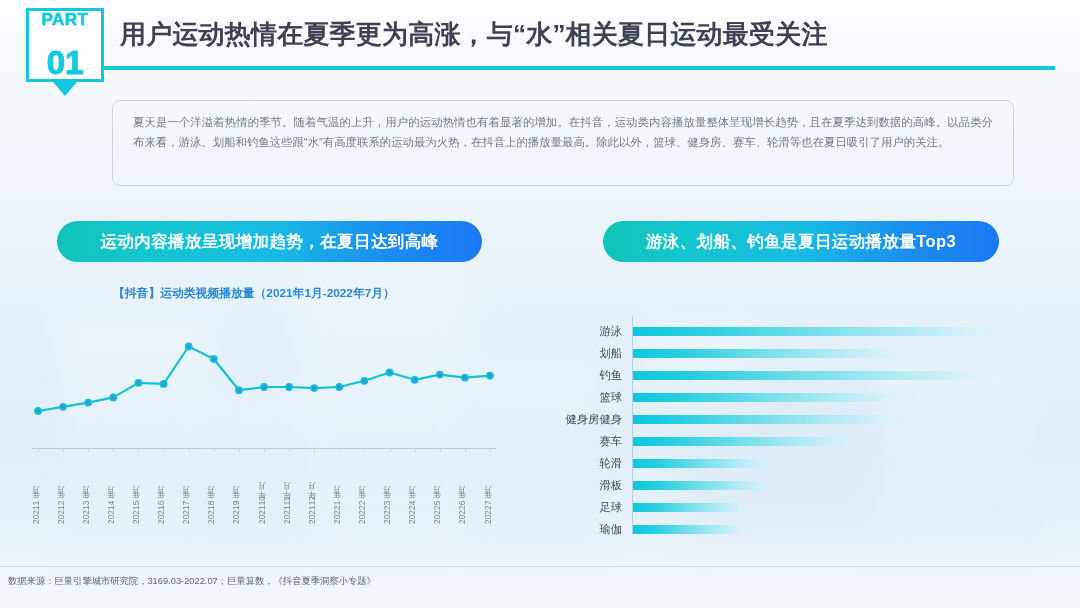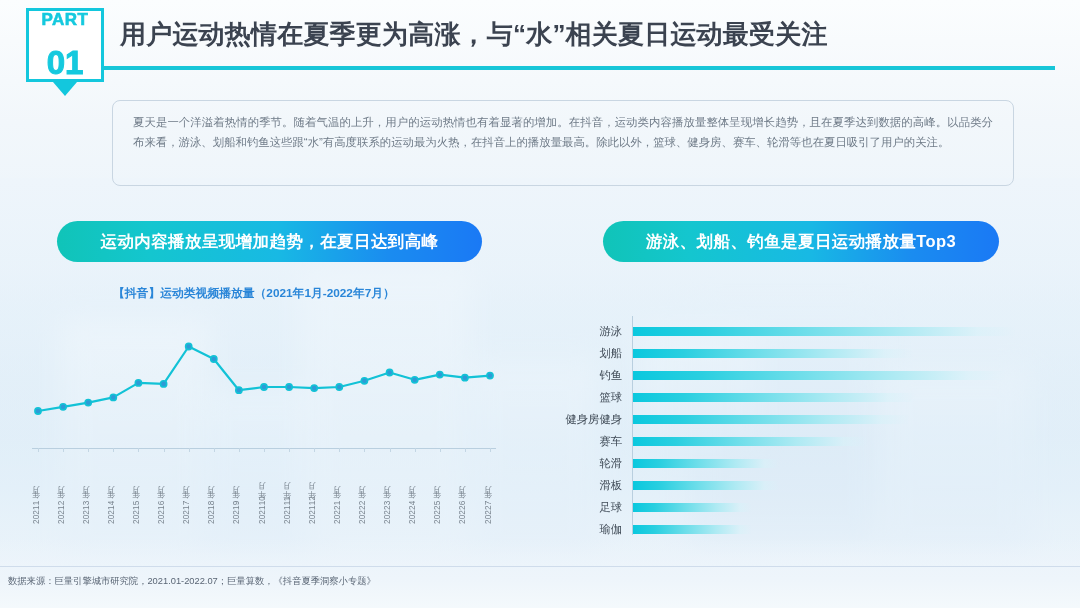--- a/index.html
+++ b/index.html
@@ -288,15 +288,15 @@
         <div class="bc-row" style="top: 202px;">
           <div class="bc-label">瑜伽</div>
           <div class="bc-bar-wrap">
             <div class="bc-bar" style="width: 118.7px;"></div>
           </div>
         </div>
       </div>
   </div>
 
   <div class="footer-rule"></div>
-  <div class="footer-text">数据来源：巨量引擎城市研究院，2021.01-2022.07；巨量算数，《抖音夏季洞察小专题》</div>
+  <div class="footer-text">数据来源：巨量引擎城市研究院，3169.03-2022.07；巨量算数，《抖音夏季洞察小专题》</div>
 
 </div>
 
 </body></html>

